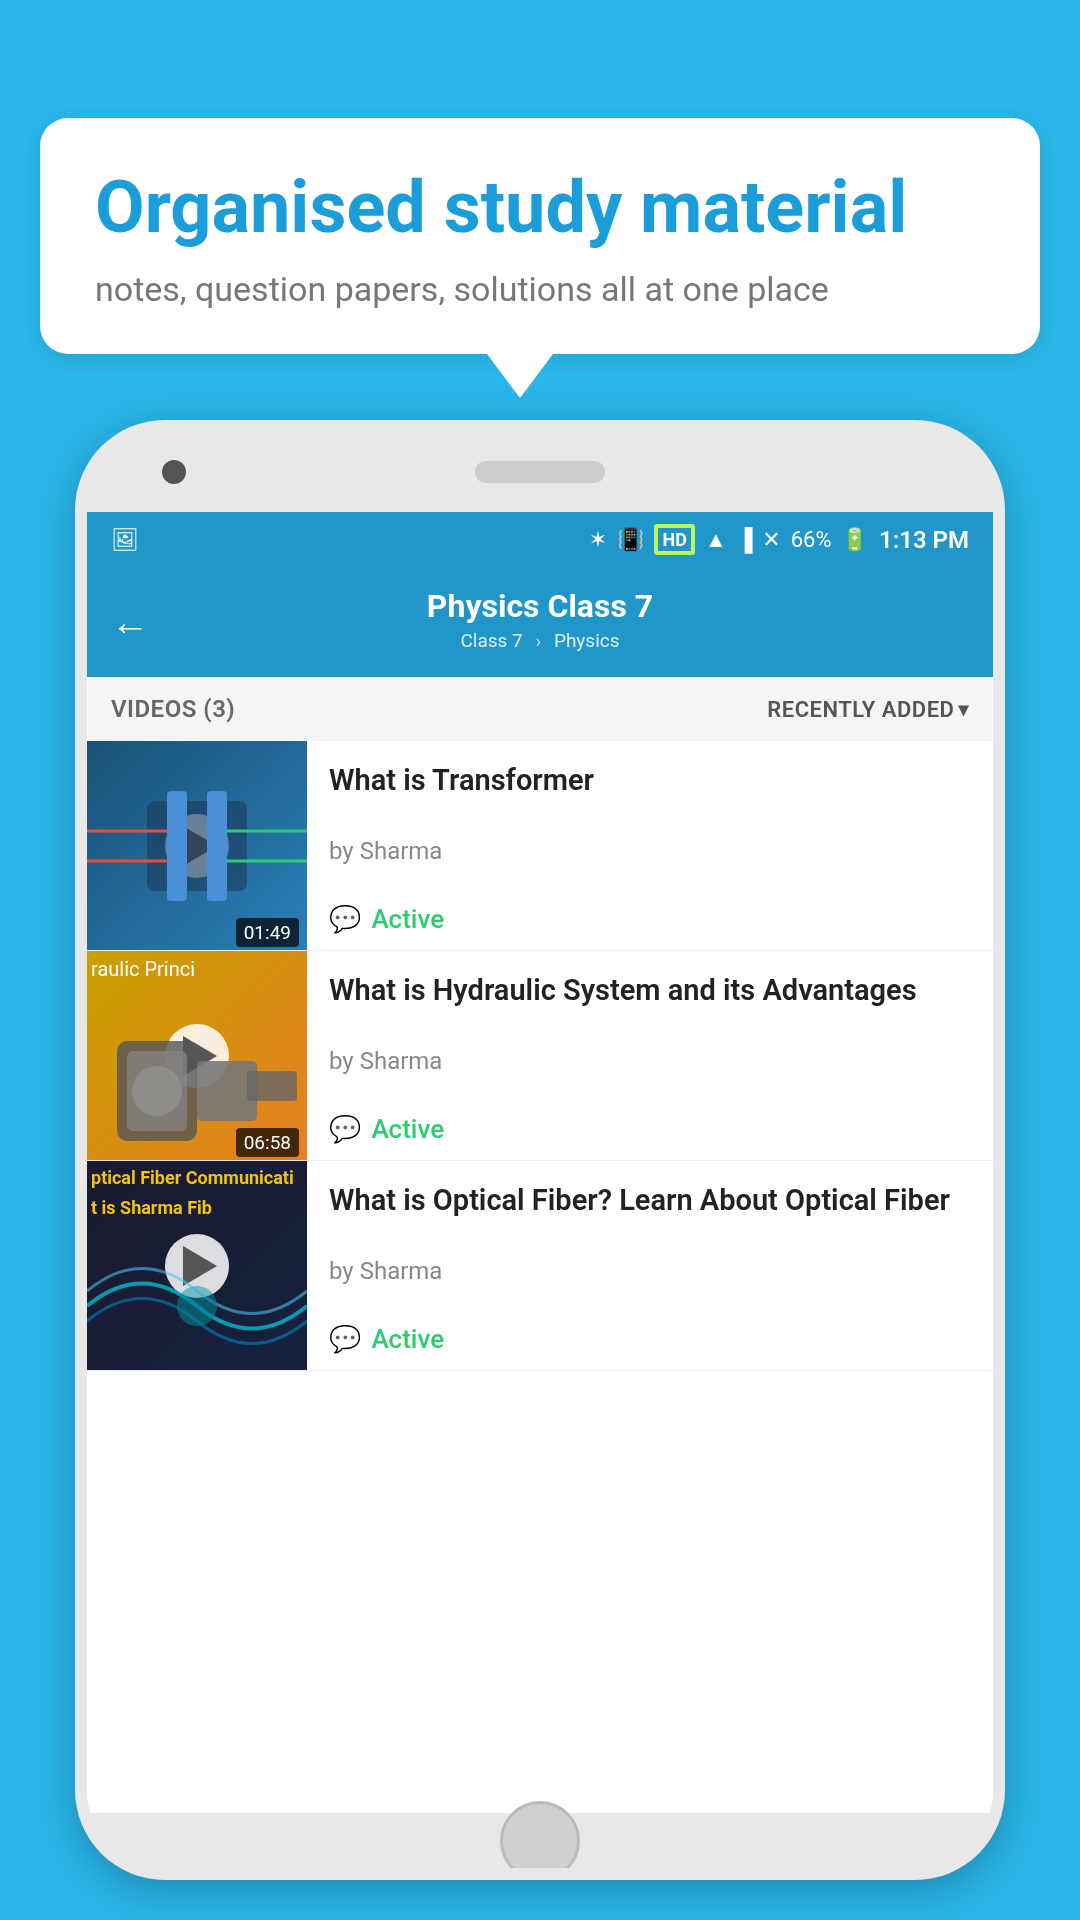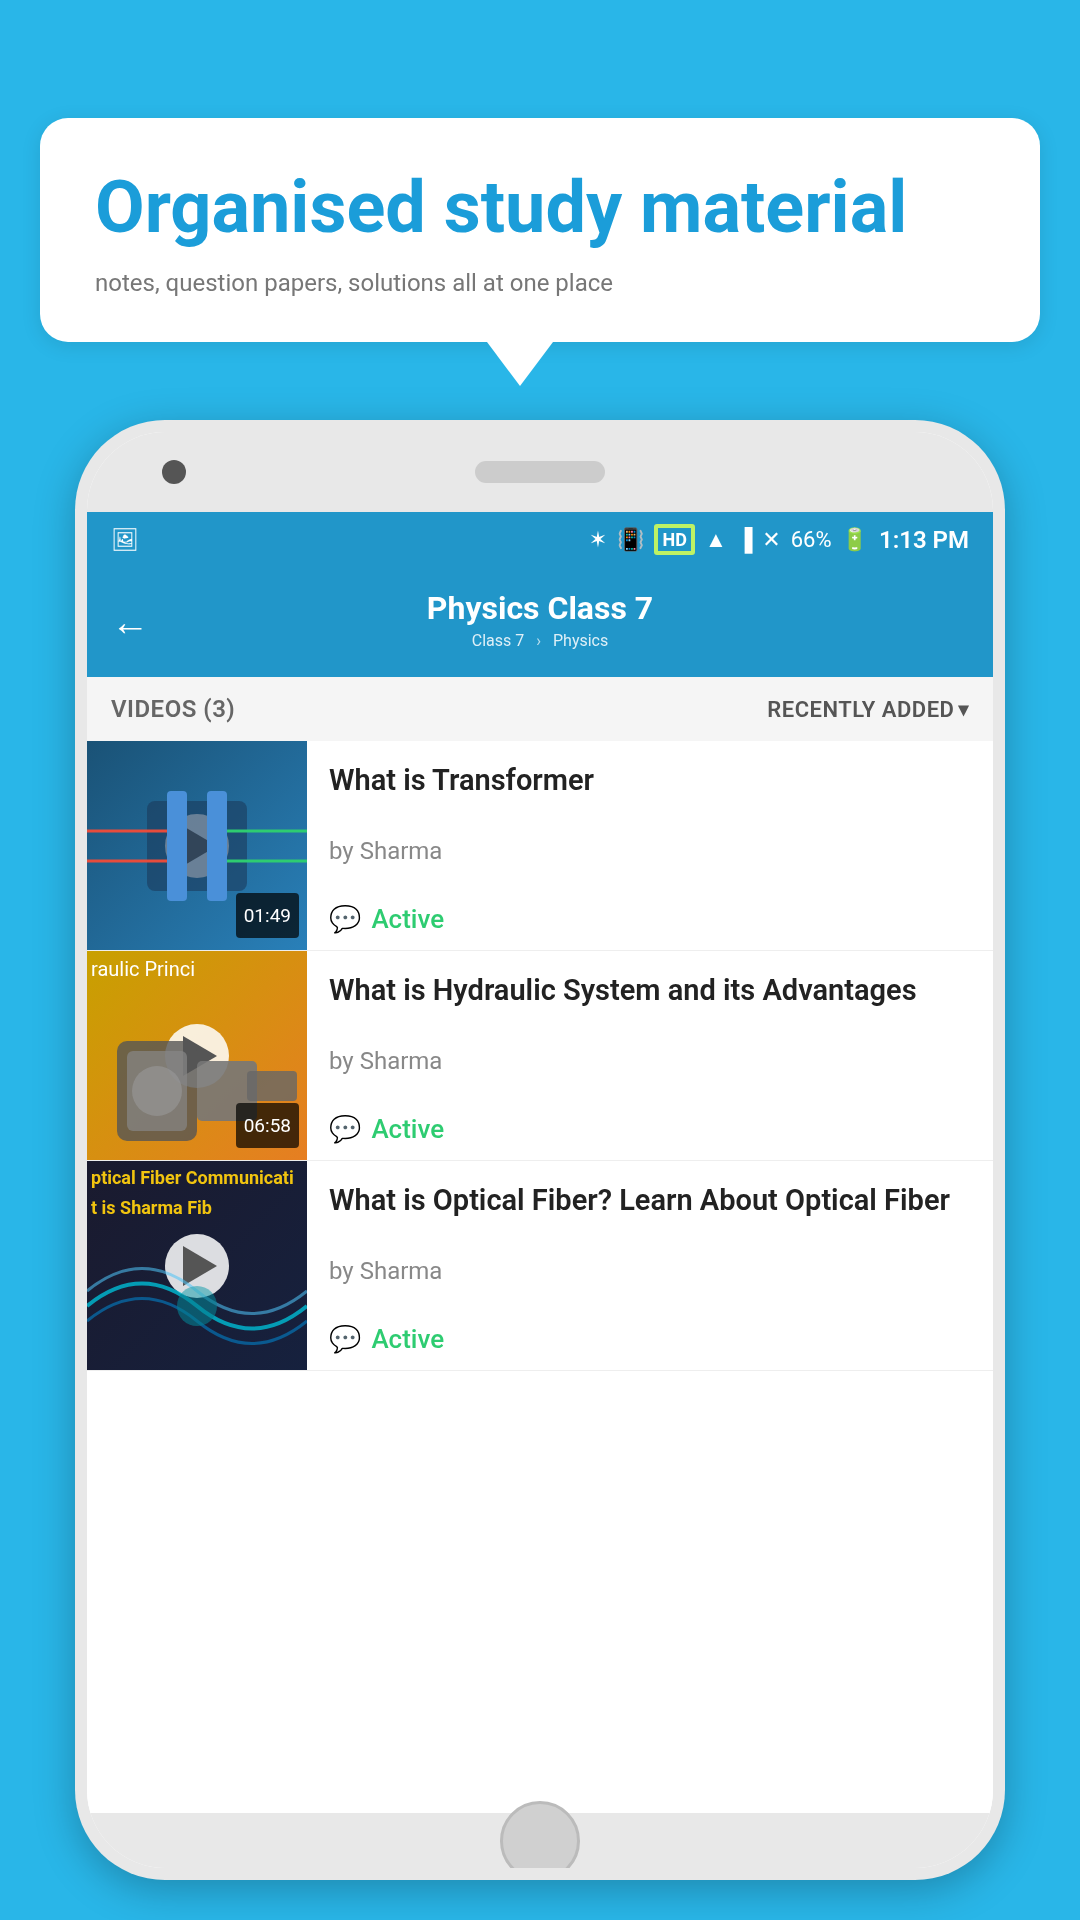--- a/index.html
+++ b/index.html
@@ -36,21 +36,21 @@
       border-top: 48px solid white;
     }
     .bubble-title {
       font-size: 72px;
       font-weight: 700;
       color: #1b9dd9;
       line-height: 1.1;
       margin-bottom: 22px;
     }
     .bubble-subtitle {
-      font-size: 24px;
+      font-size: 34px;
       color: #777;
       font-weight: 400;
     }
 
     
     .phone-frame {
       position: absolute;
       top: 420px;
       left: 75px;
       right: 75px;
@@ -185,21 +185,21 @@
       font-size: 38px;
     }
     .app-bar-title {
       color: white;
       font-size: 32px;
       font-weight: 700;
       text-align: center;
     }
     .app-bar-subtitle {
       color: rgba(255,255,255,0.85);
-      font-size: 16px;
+      font-size: 19px;
       margin-top: 4px;
     }
     .breadcrumb-sep {
       margin: 0 8px;
       color: rgba(255,255,255,0.7);
     }
 
     
     .tabs-bar {
       background: white;
@@ -314,26 +314,26 @@
     .play-triangle {
       width: 0;
       height: 0;
       border-top: 20px solid transparent;
       border-bottom: 20px solid transparent;
       border-left: 34px solid #555;
       margin-left: 6px;
     }
     .video-duration {
       position: absolute;
-      bottom: 12px;
+      bottom: 3px;
       right: 8px;
       background: rgba(0,0,0,0.7);
       color: white;
       font-size: 19px;
-      padding: 11px 8px;
+      padding: 3px 8px;
       border-radius: 4px;
     }
     .video-info {
       flex: 1;
       padding: 20px 20px 16px 22px;
       display: flex;
       flex-direction: column;
       justify-content: space-between;
     }
     .video-title {

